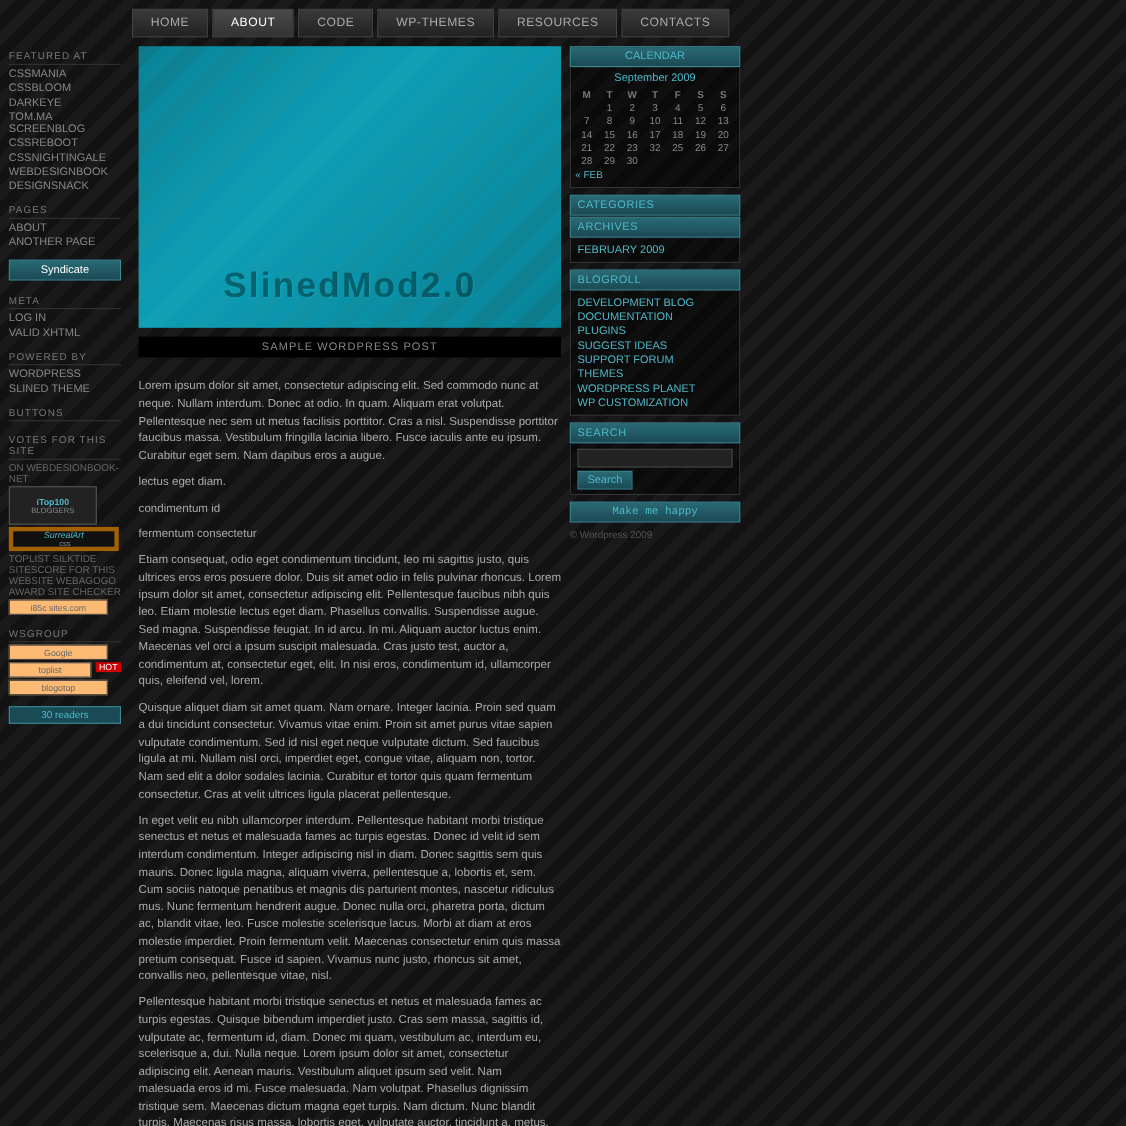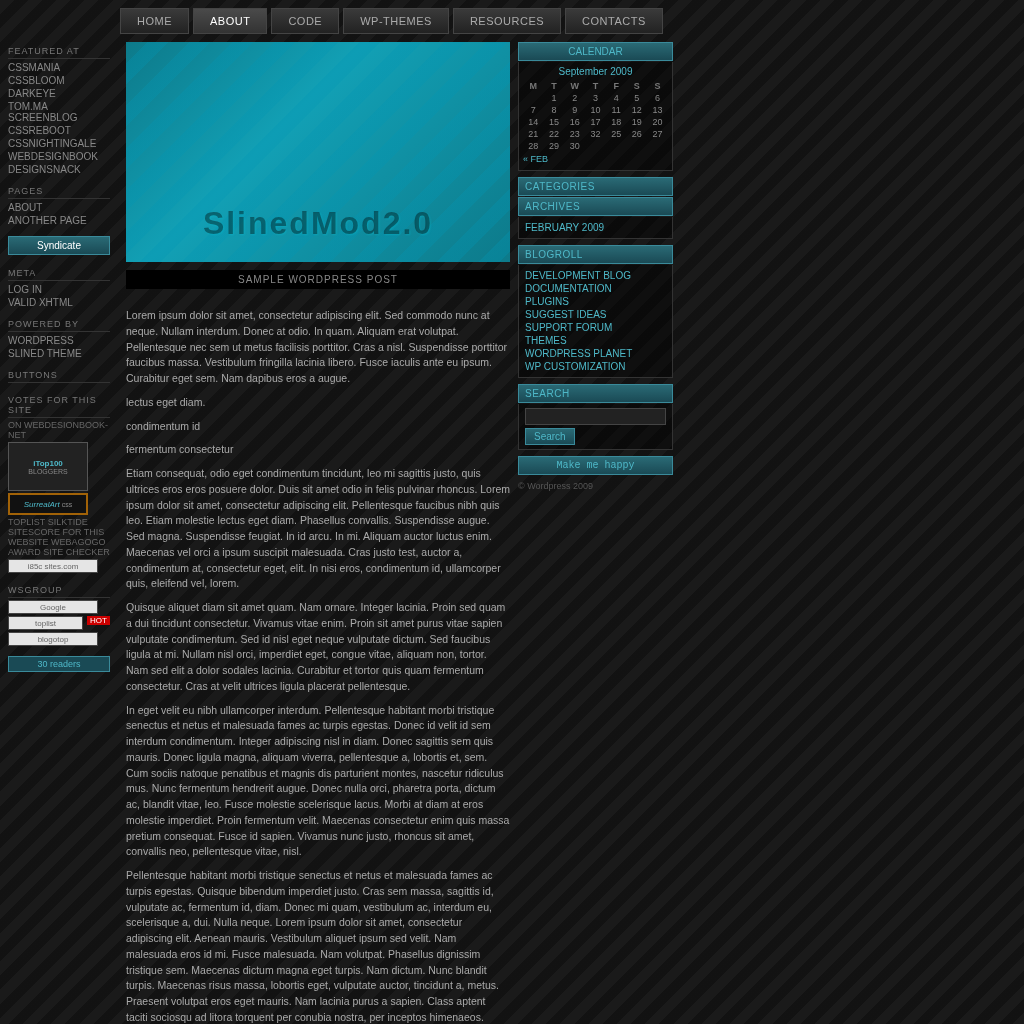--- a/index.html
+++ b/index.html
@@ -80,21 +80,21 @@
       padding: 3px 6px;
       margin: 3px 0;
       cursor: pointer;
       text-align: center;
     }
     .sidebar-image-btn {
       display: block;
       margin: 2px 0;
     }
     .fake-img {
-      background: #e5e5e5;
+      background: #fdba74;
       border: 1px solid #444;
       height: 20px;
       width: 80px;
       display: flex;
       align-items: center;
       justify-content: center;
       font-size: 8px;
       color: #666;
     }
     .fake-img-wide {
@@ -119,21 +119,21 @@
     }
 
     
     #main {
       flex: 1;
       padding: 0 8px;
       max-width: 400px;
     }
     .hero-image {
       width: 100%;
-      height: 220px;
+      height: 256px;
       background: linear-gradient(135deg, #0d7a8a 0%, #12a0b5 40%, #0d7a8a 100%);
       position: relative;
       overflow: hidden;
       margin-bottom: 8px;
     }
     .hero-image::before {
       content: '';
       position: absolute;
       top: 0; left: 0; right: 0; bottom: 0;
       background-image: repeating-linear-gradient(
@@ -335,27 +335,27 @@
     <div id="powered-links">
         <a class="sidebar-link" href="#">WORDPRESS</a>
         <a class="sidebar-link" href="#">SLINED THEME</a>
       </div>
     <div class="sidebar-separator"></div>
     <div class="sidebar-section-title">Buttons</div>
     <div class="sidebar-separator"></div>
     <div class="sidebar-section-title">VOTES FOR THIS SITE</div>
     <div style="color:#666;font-size:9px;">ON WEBDESIONBOOK-NET</div>
     <div class="sidebar-image-btn">
-      <div class="fake-img" style="width:80px;height:49px;background:#222;border:1px solid #555;display:flex;flex-direction:column;align-items:center;justify-content:center;">
+      <div class="fake-img" style="width:80px;height:35px;background:#222;border:1px solid #555;display:flex;flex-direction:column;align-items:center;justify-content:center;">
         <span style="color:#4eb8c8;font-size:8px;font-weight:bold;">iTop100</span>
         <span style="color:#888;font-size:7px;">BLOGGERS</span>
       </div>
     </div>
     <div class="sidebar-image-btn">
-      <div style="background:#111;border:2px solid #a16207;width:80px;height:22px;display:flex;align-items:center;justify-content:center;">
+      <div style="background:#111;border:4px solid #a16207;width:100px;height:22px;display:flex;align-items:center;justify-content:center;flex-direction:column;">
         <span style="color:#4eb8c8;font-size:8px;font-style:italic;">SurrealArt</span>
         <span style="color:#888;font-size:7px;margin-left:2px;">css</span>
       </div>
     </div>
     <div style="color:#666;font-size:9px;text-transform:uppercase;">TOPLIST SILKTIDE</div>
     <div style="color:#666;font-size:9px;text-transform:uppercase;">SITESCORE FOR THIS</div>
     <div style="color:#666;font-size:9px;text-transform:uppercase;">WEBSITE WEBAGOGO</div>
     <div style="color:#666;font-size:9px;text-transform:uppercase;">AWARD SITE CHECKER</div>
     <div class="sidebar-image-btn">
       <div class="fake-img fake-img-wide" style="width:90px;height:14px;">i85c sites.com</div>

